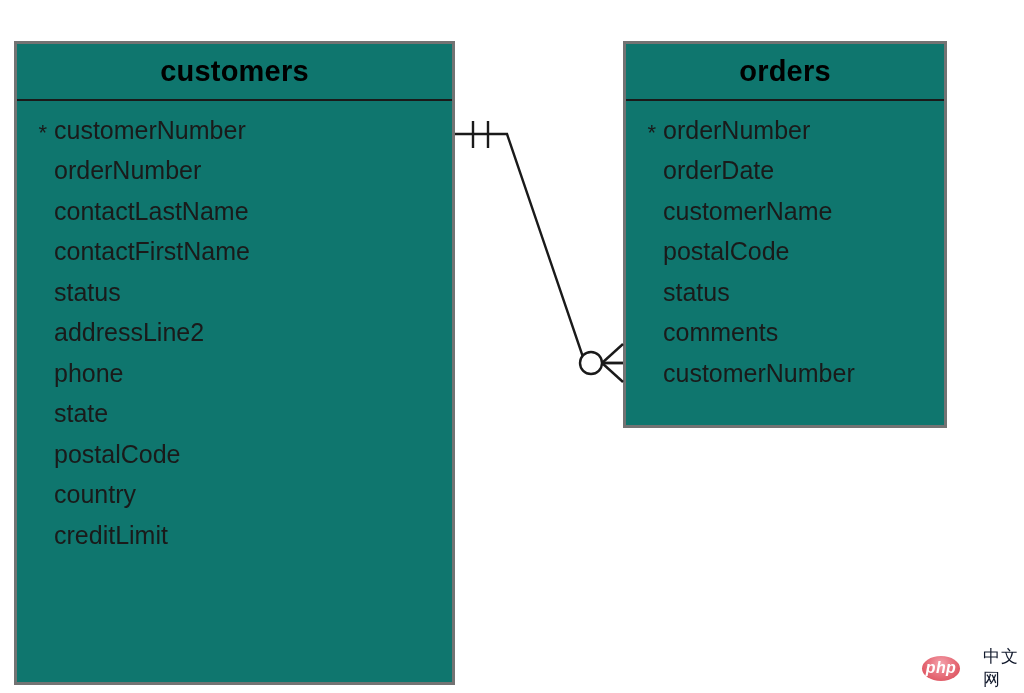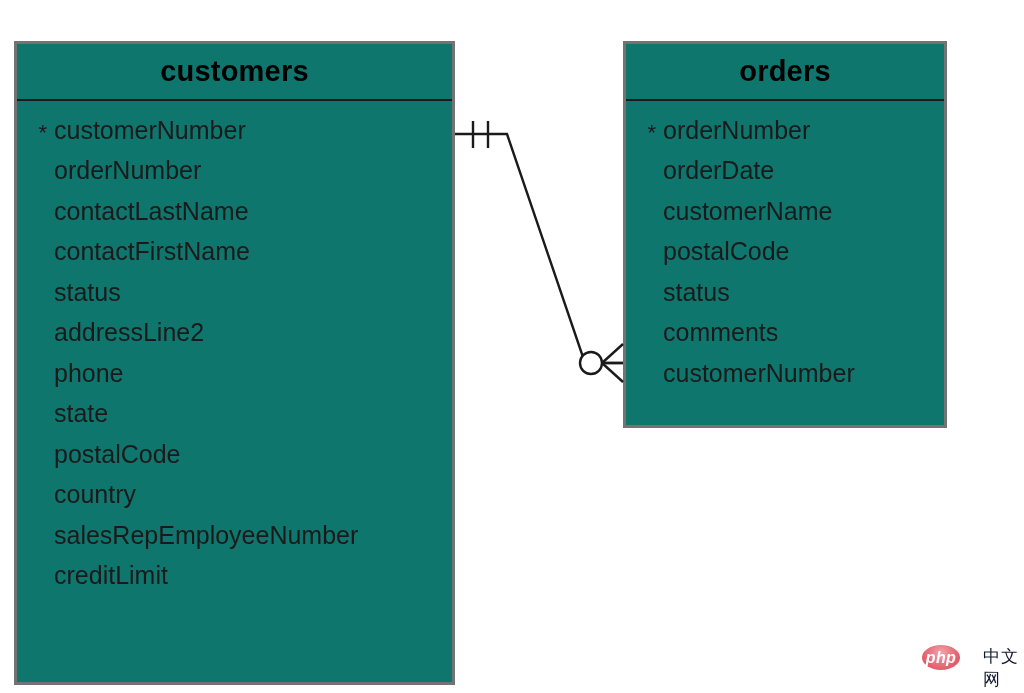--- a/index.html
+++ b/index.html
@@ -85,21 +85,21 @@
     height: 693px;
     pointer-events: none;
   }
 
   
   #watermark {
     position: absolute;
     left: 922px;
     top: 645px;
     display: flex;
-    align-items: flex-start;
+    align-items: center;
     gap: 23px;
   }
   .wm-logo {
     width: 50px;
     height: 25px;
     border-radius: 50%;
     background: radial-gradient(ellipse at 50% 32%, #f4a3ad 0%, #e8737f 45%, #d8434f 100%);
     display: flex;
     align-items: center;
     justify-content: center;
@@ -162,24 +162,20 @@
       <div class="attr-row">
         <span class="attr-key"></span>
         <span class="attr-name">postalCode</span>
       </div>
       <div class="attr-row">
         <span class="attr-key"></span>
         <span class="attr-name">country</span>
       </div>
       <div class="attr-row">
         <span class="attr-key"></span>
-        <span class="attr-name">salesRepEmployeeNumber</span>
-      </div>
-      <div class="attr-row">
-        <span class="attr-key"></span>
         <span class="attr-name">creditLimit</span>
       </div>
     </div>
   </div>
 
   <div class="entity" id="entity-orders">
     <div class="entity-header">
       <span class="entity-title">orders</span>
     </div>
     <div class="attr-list">

